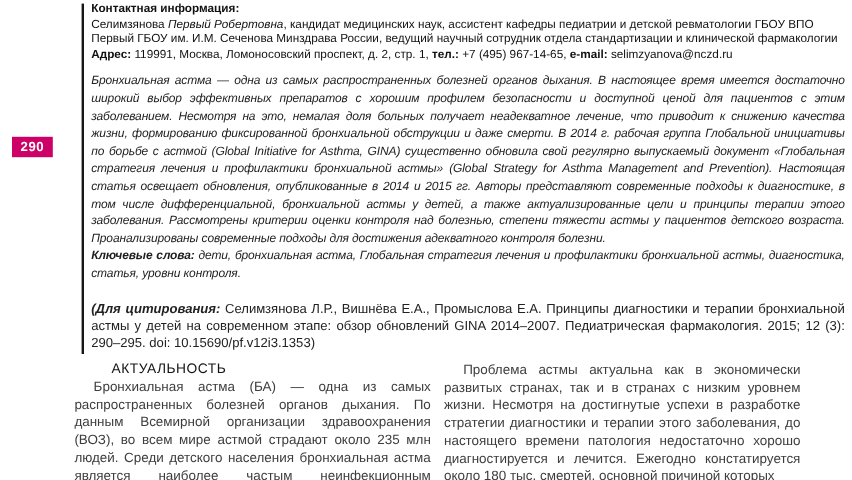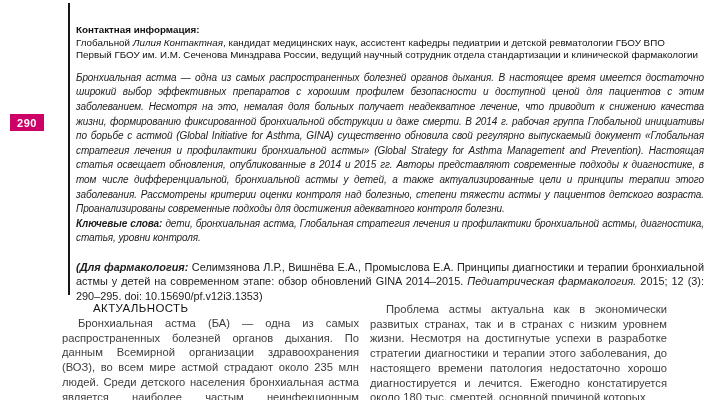--- a/index.html
+++ b/index.html
@@ -17,21 +17,21 @@
   }
   .badge{
     position:absolute;left:10px;top:114px;width:34px;height:17px;
     background:#cc0066;color:#ffffff;
     font-weight:bold;font-size:11px;
     display:flex;align-items:center;justify-content:center;
     letter-spacing:0.5px;
     text-align:center;
   }
   .content{
-    position:absolute;left:76px;top:24px;width:628px;
+    position:absolute;left:76px;top:2px;width:628px;
   }
   .contact{
     font-size:9.8px;line-height:12.6px;color:#111111;
   }
   .contact .b{font-weight:bold;}
   .contact .i{font-style:italic;}
   .abstract{
     margin-top:9px;
     font-style:italic;
     font-size:10px;line-height:14.6px;
@@ -40,21 +40,21 @@
     letter-spacing:-0.1px;
   }
   .abstract .kw-label{font-weight:bold;}
   .citation{
     margin-top:14px;
     font-size:10.9px;line-height:14.4px;
     text-align:justify;
     color:#222222;
   }
   .citation .lbl{font-weight:bold;font-style:italic;}
-  .citation .jrnl{font-style:italic;}
+  .citation .jrnl{}
   .columns{
     position:absolute;left:62px;top:302px;width:605px;
     display:flex;gap:11px;
     color:#3d3d3d;
   }
   .col{flex:1;}
   .col-heading{
     font-weight:normal;font-size:11.5px;letter-spacing:0.4px;
     margin:0 0 2px 31px;color:#141414;
   }
@@ -72,30 +72,31 @@
   <div class="vrule"></div>
 
   <div class="badge">
     <span>290</span>
   </div>
 
   <div class="content">
 
     <div class="contact">
       <div><span class="b">Контактная информация:</span></div>
-      <div><span>Глобальной </span><span class="i">Лилия Контактная</span><span>, кандидат медицинских наук, ассистент кафедры педиатрии и детской ревматологии ГБОУ ВПО</span></div>
+      <div><span>Селимзянова </span><span class="i">Первый Робертовна</span><span>, кандидат медицинских наук, ассистент кафедры педиатрии и детской ревматологии ГБОУ ВПО</span></div>
       <div>Первый ГБОУ им. И.М. Сеченова Минздрава России, ведущий научный сотрудник отдела стандартизации и клинической фармакологии</div>
+      <div><span class="b">Адрес: </span><span>119991, Москва, Ломоносовский проспект, д. 2, стр. 1,  </span><span class="b">тел.: </span><span>+7 (495) 967-14-65,  </span><span class="b">e-mail: </span><span>selimzyanova@nczd.ru</span></div>
     </div>
 
     <div class="abstract">
       <div>Бронхиальная астма — одна из самых распространенных болезней органов дыхания. В настоящее время имеется достаточно широкий выбор эффективных препаратов с хорошим профилем безопасности и доступной ценой для пациентов с этим заболеванием. Несмотря на это, немалая доля больных получает неадекватное лечение, что приводит к снижению качества жизни, формированию фиксированной бронхиальной обструкции и даже смерти. В 2014 г. рабочая группа Глобальной инициативы по борьбе с астмой (Global Initiative for Asthma, GINA) существенно обновила свой регулярно выпускаемый документ «Глобальная стратегия лечения и профилактики бронхиальной астмы» (Global Strategy for Asthma Management and Prevention). Настоящая статья освещает обновления, опубликованные в 2014 и 2015 гг. Авторы представляют современные подходы к диагностике, в том числе дифференциальной, бронхиальной астмы у детей, а также актуализированные цели и принципы терапии этого заболевания. Рассмотрены критерии оценки контроля над болезнью, степени тяжести астмы у пациентов детского возраста. Проанализированы современные подходы для достижения адекватного контроля болезни.</div>
       <div><span class="kw-label">Ключевые слова: </span><span>дети, бронхиальная астма, Глобальная стратегия лечения и профилактики бронхиальной астмы, диагностика, статья, уровни контроля.</span></div>
     </div>
 
-    <div class="citation"><span class="lbl">(Для фармакология: </span><span>Селимзянова Л.Р., Вишнёва Е.А., Промыслова Е.А. Принципы диагностики и терапии бронхиальной астмы у детей на современном этапе: обзор обновлений GINA 2014–2015. </span><span class="jrnl">Педиатрическая фармакология.</span><span> 2015; 12 (3): 290–295. doi: 10.15690/pf.v12i3.1353)</span></div>
+    <div class="citation"><span class="lbl">(Для цитирования: </span><span>Селимзянова Л.Р., Вишнёва Е.А., Промыслова Е.А. Принципы диагностики и терапии бронхиальной астмы у детей на современном этапе: обзор обновлений GINA 2014–2007. </span><span class="jrnl">Педиатрическая фармакология.</span><span> 2015; 12 (3): 290–295. doi: 10.15690/pf.v12i3.1353)</span></div>
 
   </div>
 
   <div class="columns">
     <div class="col">
       <div class="col-heading">АКТУАЛЬНОСТЬ</div>
       <p class="body-par">Бронхиальная астма (БА) — одна из самых распространенных болезней органов дыхания. По данным Всемирной организации здравоохранения (ВОЗ), во всем мире астмой страдают около 235 млн людей. Среди детского населения бронхиальная астма является наиболее частым неинфекционным заболеванием.</p>
     </div>
     <div class="col">
       <p class="body-par">Проблема астмы актуальна как в экономически развитых странах, так и в странах с низким уровнем жизни. Несмотря на достигнутые успехи в разработке стратегии диагностики и терапии этого заболевания, до настоящего времени патология недостаточно хорошо диагностируется и лечится. Ежегодно констатируется около 180 тыс. смертей, основной причиной которых</p>

